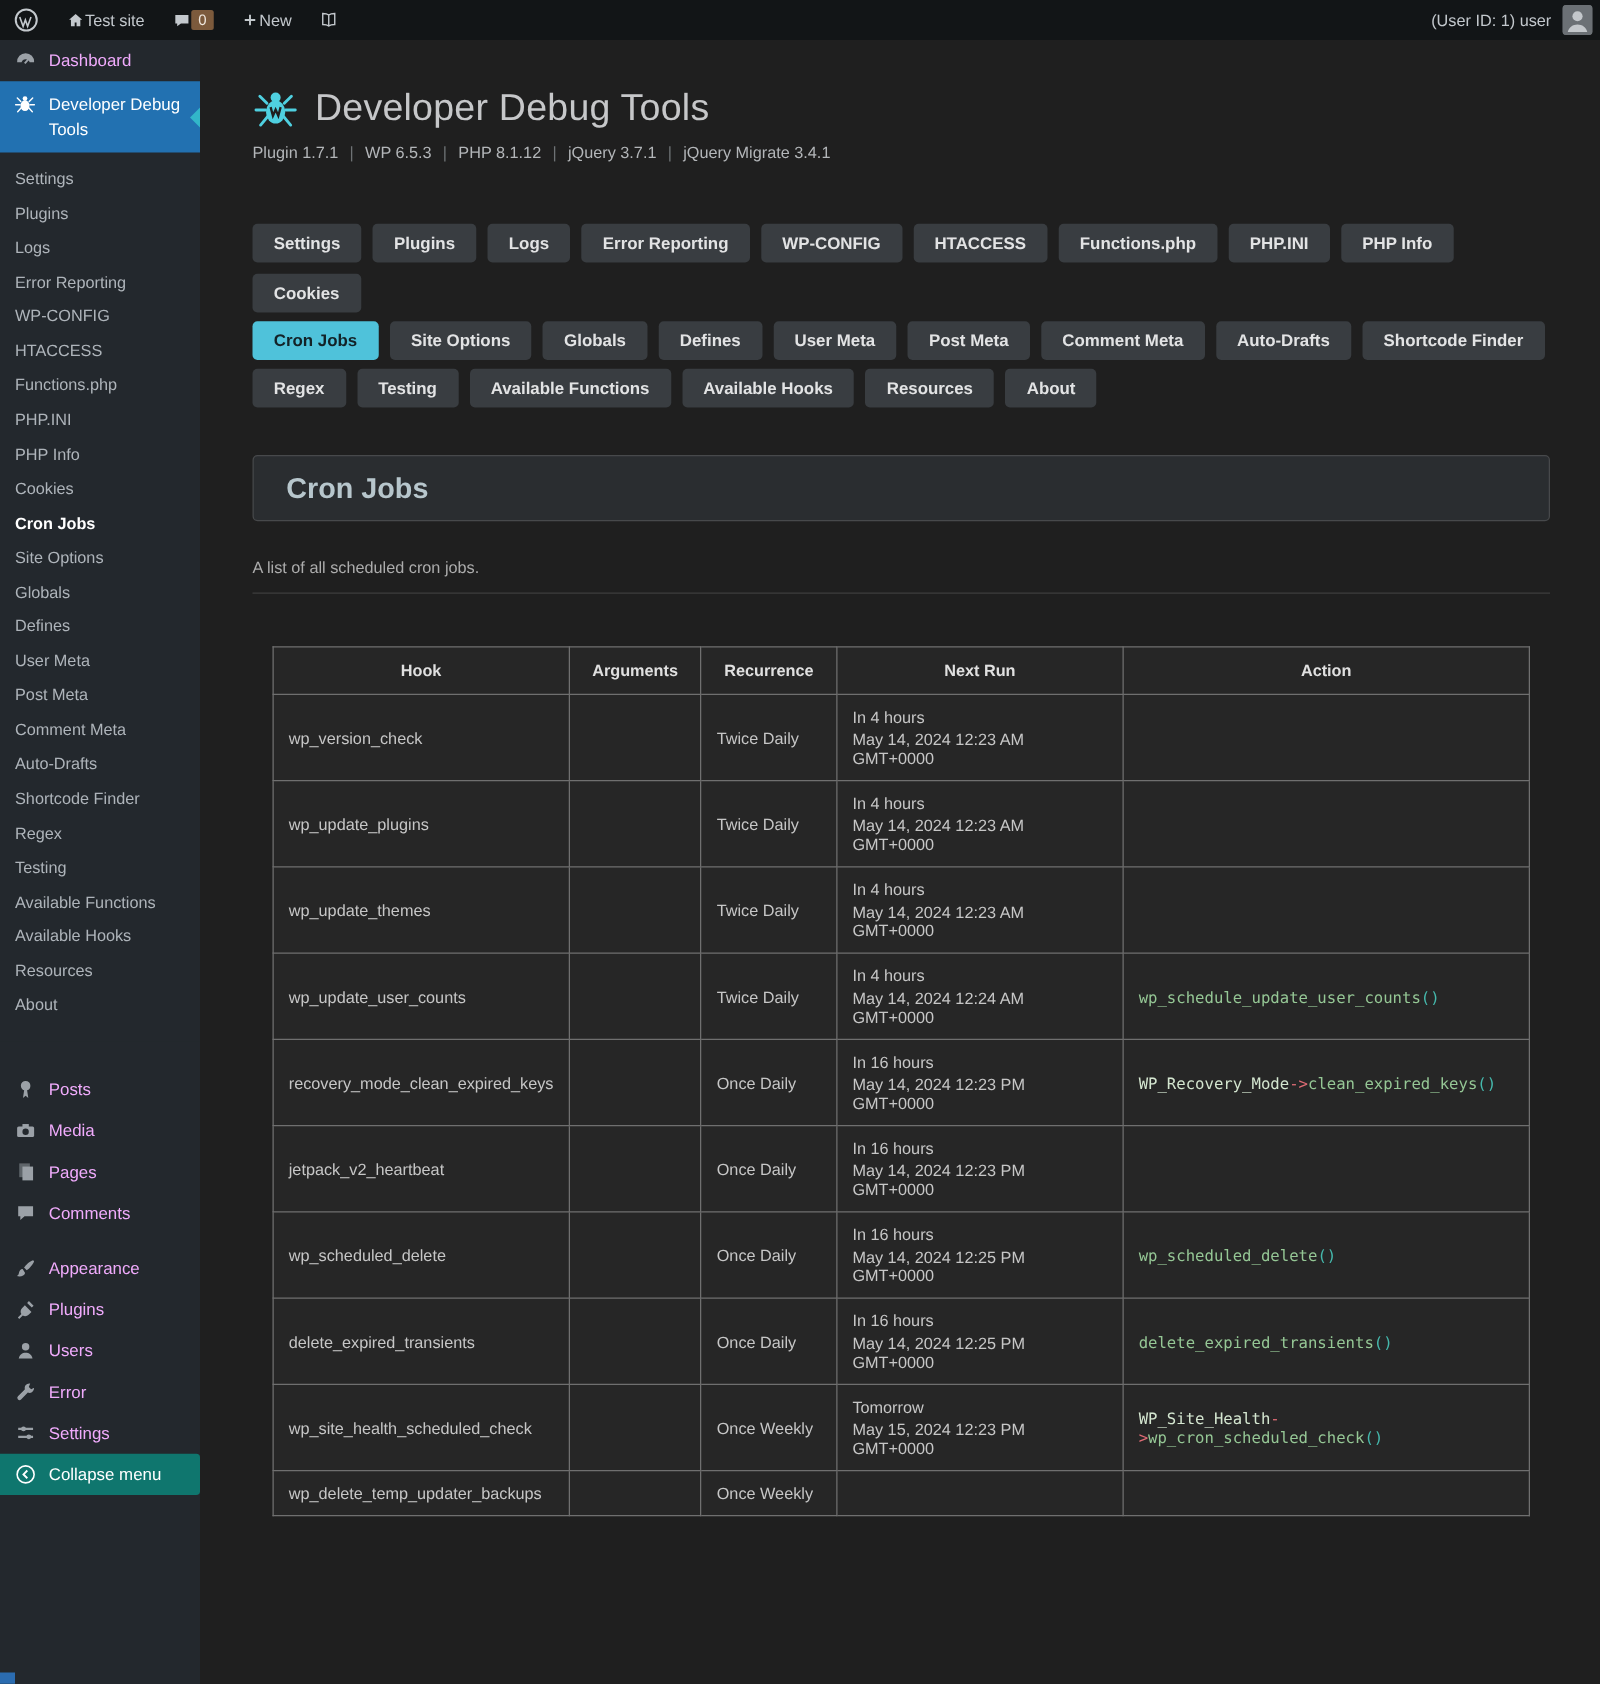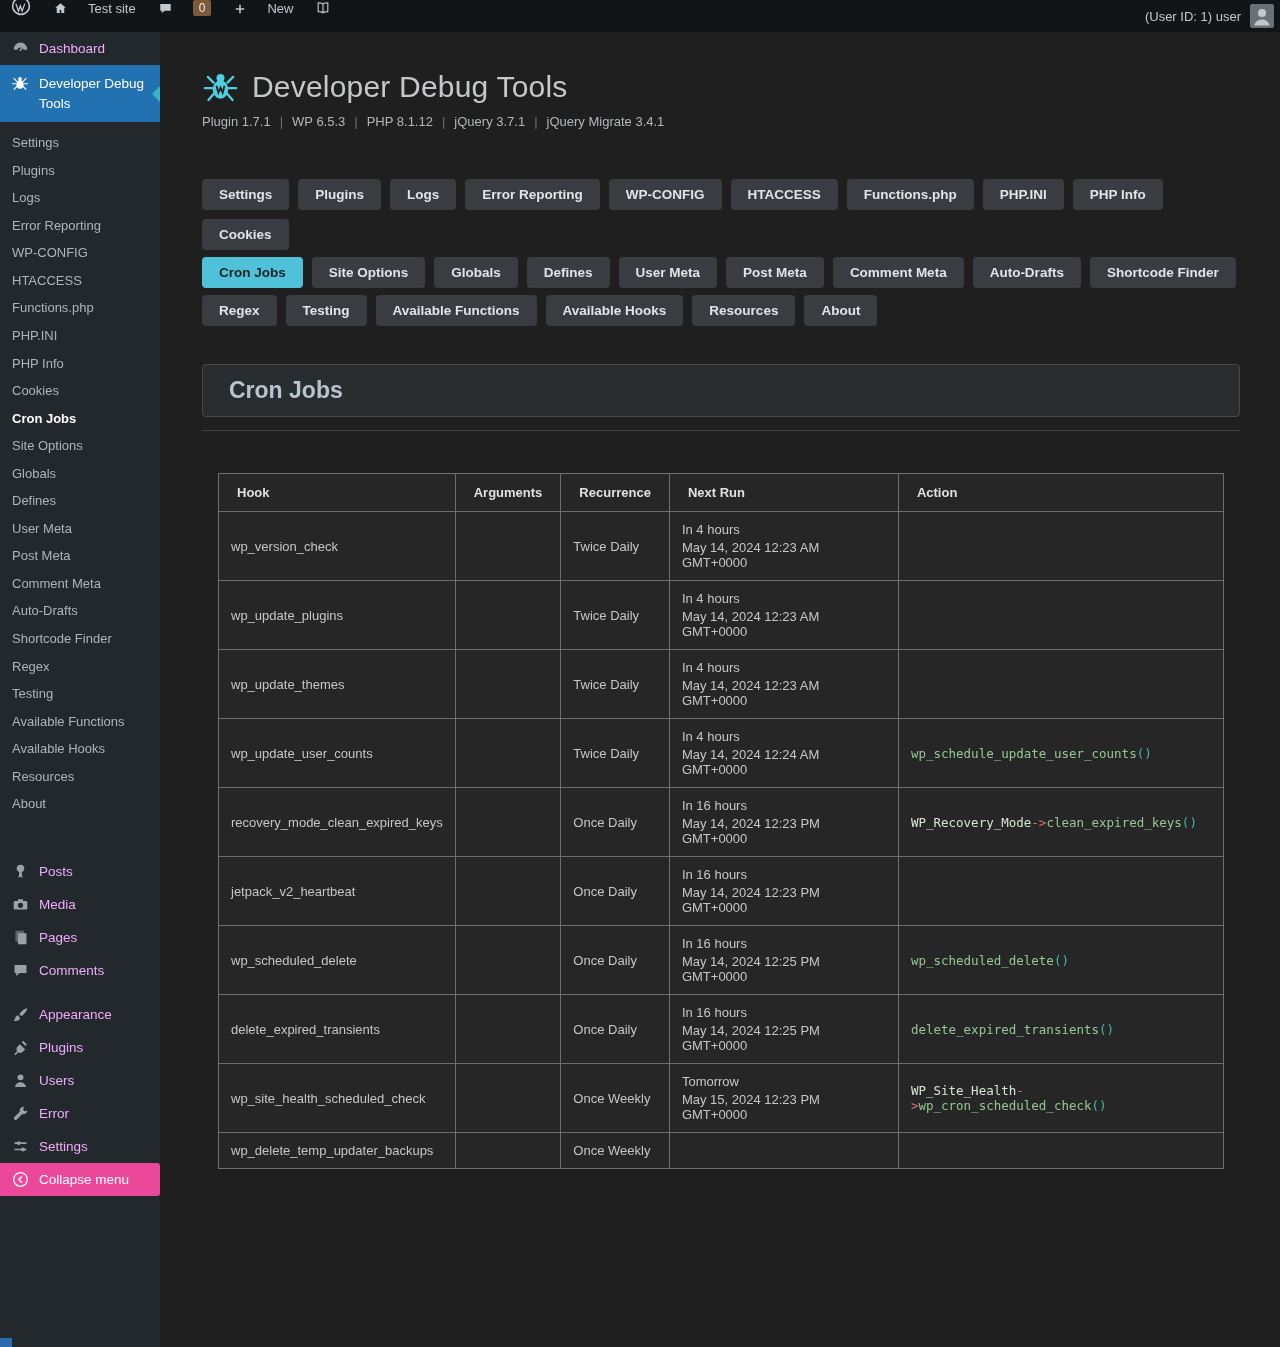--- a/index.html
+++ b/index.html
@@ -4,42 +4,42 @@
 <title>Developer Debug Tools — Cron Jobs</title>
 <style>
   *{box-sizing:border-box;margin:0;padding:0}
   html,body{width:1280px;height:1347px;overflow:hidden}
   body{font-family:"Liberation Sans",sans-serif;background:#1f1f1f;color:#c7c7c7;font-size:13px}
 
   
   .admin-bar{position:fixed;top:0;left:0;right:0;height:32px;background:#121517;display:flex;
     justify-content:space-between;align-items:stretch;color:#c3c8cd;z-index:50;font-size:13px}
   .ab-left{display:flex;align-items:stretch}
-  .ab-item{display:flex;align-items:flex-end;gap:20px;padding:16px 11px;cursor:pointer}
+  .ab-item{display:flex;align-items:center;gap:0;padding:2px 11px;cursor:pointer}
   .ab-item svg{display:block}
   .ab-count{background:#7c5a3c;color:#f0e8df;border-radius:2px;padding:1px 6px;font-size:12px}
   .ab-right{display:flex;align-items:center;gap:9px;padding-right:6px}
   .avatar{width:24px;height:24px;border-radius:3px;overflow:hidden;display:inline-flex;background:#6b7075}
 
   
   .sidebar{position:fixed;top:32px;left:0;bottom:0;width:160px;background:#23282d;color:#c3c8cd;
     font-size:13.5px;z-index:40}
   .menu-item{display:flex;align-items:center;gap:9px;padding:8px 10px;cursor:pointer;color:#f0abfc;position:relative}
   .menu-item .mi-icon{width:20px;display:inline-flex;justify-content:center;color:#9ba1a7;flex:none}
   .menu-item.active{background:#2271b1;color:#fff}
   .menu-item.active .mi-icon{color:#fff}
   .menu-item.plugin{align-items:flex-start;padding:9px 10px;line-height:1.45}
   .menu-item.active::after{content:"";position:absolute;right:0;top:50%;transform:translateY(-50%);
     border:8px solid transparent;border-right:8px solid #32b6c9;border-left-width:0}
   .submenu{list-style:none;padding:7px 0 15px;background:#23282d}
   .submenu-item{padding:5px 12px;color:#aeb4ba;cursor:pointer;font-size:13px;line-height:1.35}
   .submenu-item.current{color:#ffffff;font-weight:700}
   .bottom-menu{margin-top:22px}
   .menu-sep{height:11px}
-  .collapse{display:flex;align-items:center;gap:9px;padding:8px 10px;background:#ec4899;color:#fff;
+  .collapse{display:flex;align-items:center;gap:9px;padding:8px 10px;background:#0f766e;color:#fff;
     cursor:pointer;border-radius:0 3px 3px 0}
   .collapse .mi-icon{width:20px;display:inline-flex;justify-content:center;color:#fff;flex:none}
 
   
   .content{margin-left:160px;margin-top:32px;min-height:1315px;padding:36px 40px 0 42px;
     display:flex;flex-direction:column}
   .page-header{display:flex;align-items:center;gap:13px}
   .plugin-logo{color:#4fd0e0;display:inline-flex;flex:none}
   h1{font-size:30px;font-weight:400;color:#c6c7c9;letter-spacing:.2px}
   .meta-line{margin-top:9px;color:#b3b6b9;font-size:13px}
@@ -52,21 +52,21 @@
   .tab.active{background:#4fc2da;color:#132227}
 
   .heading-panel{margin-top:31px;background:#2a2d30;border:1px solid #47494b;border-radius:4px;padding:12px 26px}
   .heading-panel h2{font-size:23px;color:#b7c6cc;font-weight:700}
   .desc{margin-top:29px;color:#acacac;font-size:13px}
   .rule{margin-top:13px;border:none;border-top:1px solid #3e3e3e}
 
   .table-wrap{margin:42px 16px 0}
   table{width:100%;border-collapse:collapse;font-size:13px;background:#262626}
   th,td{border:1px solid #6f6f6f}
-  th{padding:11px 18px;color:#e0e0e0;font-weight:700;text-align:left}
+  th{padding:11px 18px;color:#e0e0e0;font-weight:700;text-align:center}
   td{padding:10px 12px;color:#c6c6c6;vertical-align:middle}
   th:nth-child(1){width:232px}
   th:nth-child(2){width:89px}
   th:nth-child(3){width:100px}
   th:nth-child(4){width:229px}
   .cell-next div+div{margin-top:3px}
   .cell-action{font-family:"DejaVu Sans Mono",monospace;font-size:12.5px}
   .seg-fn{color:#95c795}
   .seg-paren{color:#45b8ac}
   .seg-cls{color:#d4e6d0}
@@ -318,20 +318,21 @@
         <button class="tab">Available Hooks</button>
         <button class="tab">Resources</button>
         <button class="tab">About</button>
       </div>
     </nav>
 
   <section class="heading-panel">
     <h2>Cron Jobs</h2>
   </section>
 
+  <p class="desc">A list of all scheduled cron jobs.</p>
   <hr class="rule">
 
   <div class="table-wrap">
     <table>
       <thead>
           <tr id="thead-row">
             <th>Hook</th>
             <th>Arguments</th>
             <th>Recurrence</th>
             <th>Next Run</th>

